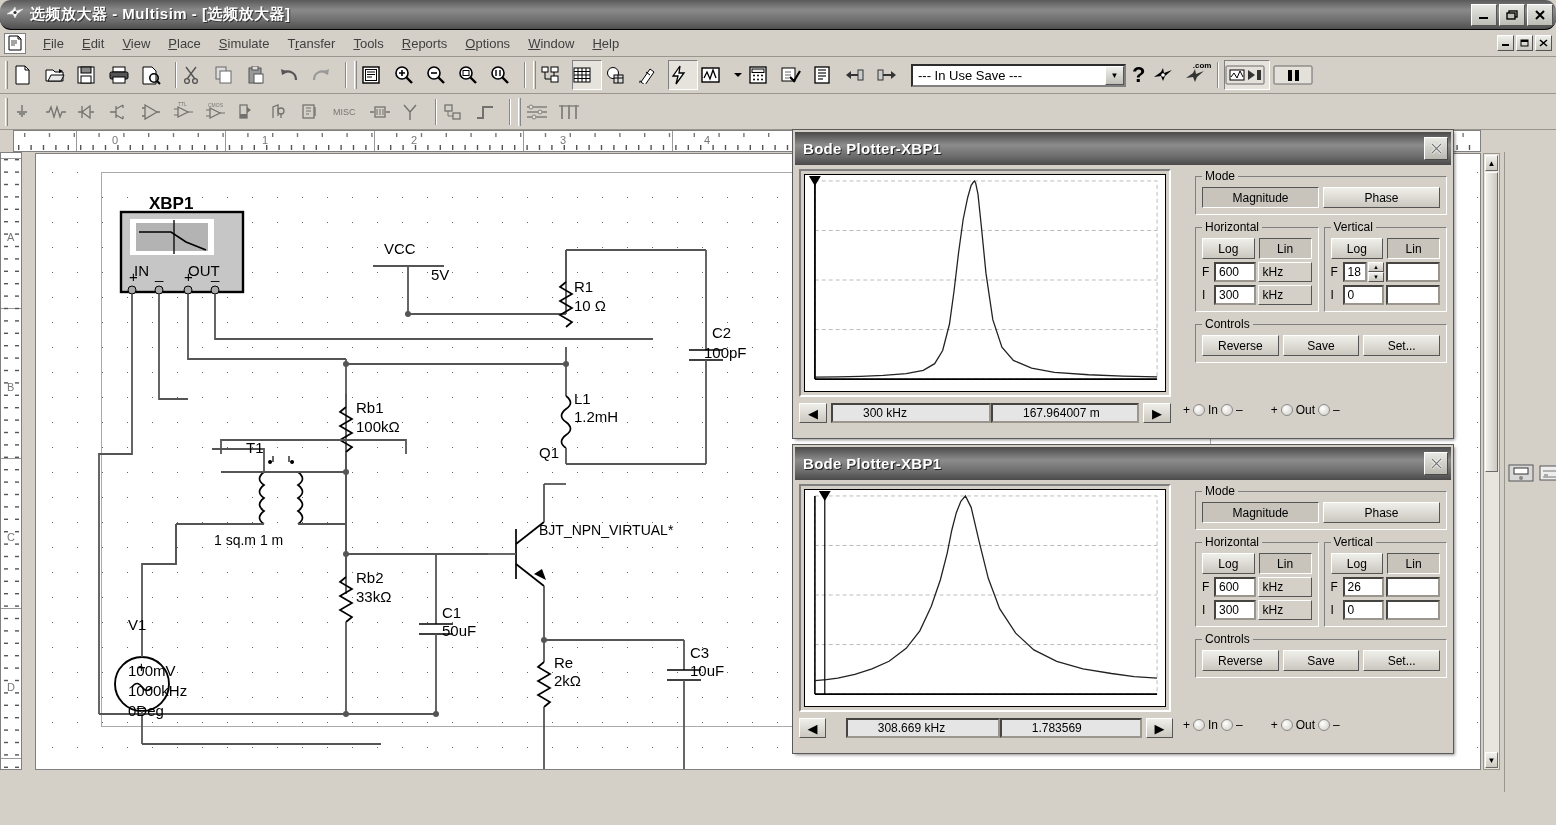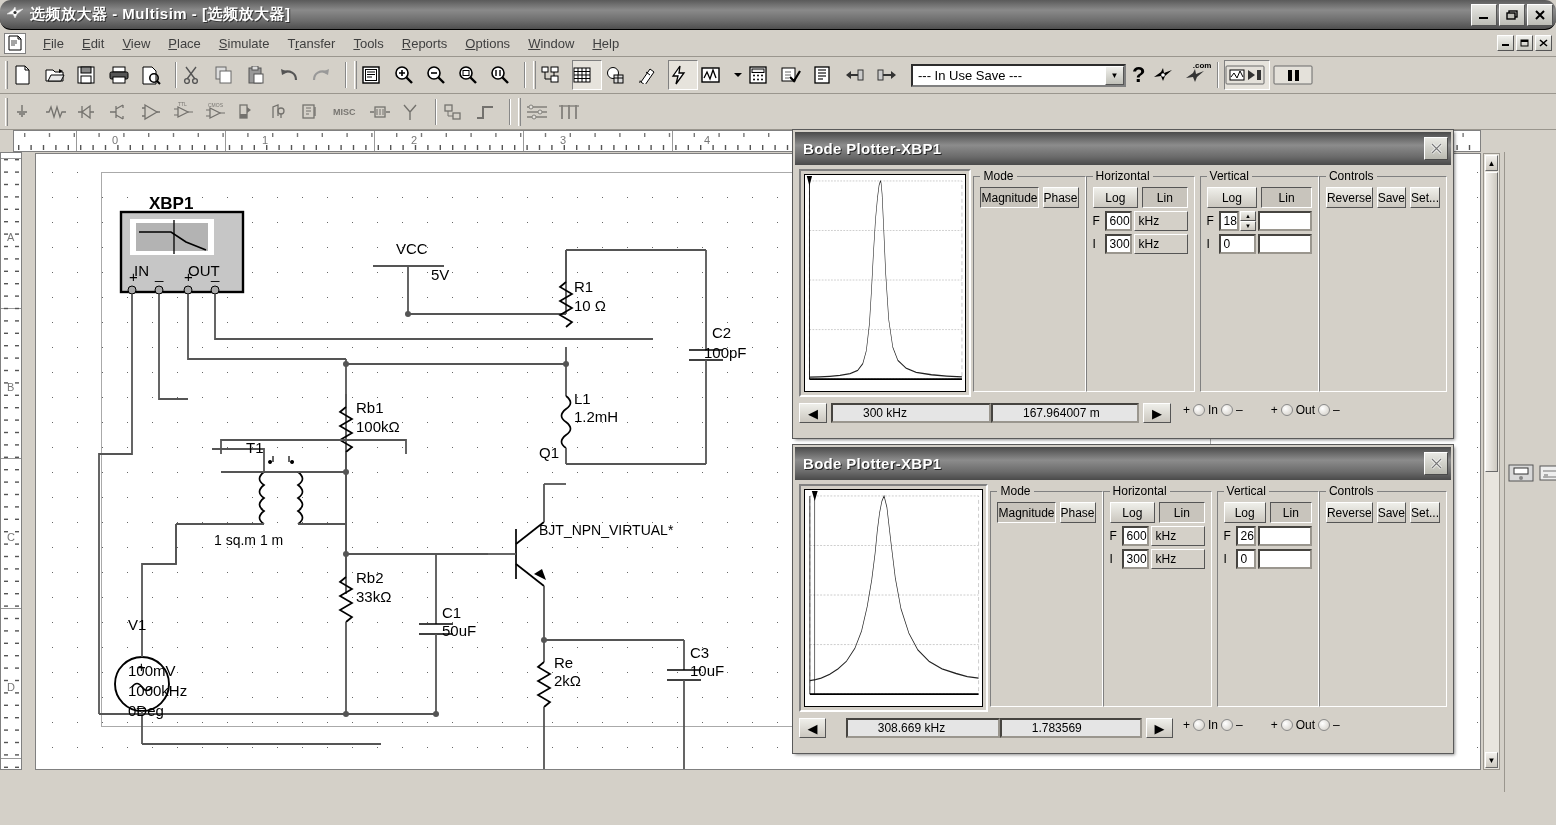--- a/index.html
+++ b/index.html
@@ -138,21 +138,21 @@
     border:1px solid #fff;border-right-color:#4a4a4a;border-bottom-color:#4a4a4a;
     display:flex;align-items:center;justify-content:center;
   }
   .bode .body{display:flex;padding:4px}
   .graphwrap{
     width:372px;height:228px;background:#d4d0c8;
     border:2px solid #808080;border-right-color:#fff;border-bottom-color:#fff;
     padding:3px;
   }
   .graph{width:100%;height:100%;background:#fff;border:1px solid #000;position:relative;overflow:hidden}
-  .rightpanel{flex:1;padding-left:2px;display:flex;flex-direction:row}
+  .rightpanel{flex:1;padding-left:24px;display:flex;flex-direction:column}
   fieldset.grp{
     border:1px solid #fff;border-top-color:#808080;border-left-color:#808080;
     margin:0 0 5px 0;padding:4px 6px 6px 6px;position:relative;
   }
   fieldset.grp > legend{font-size:12px;padding:0 3px;color:#000}
   .btnrow{display:flex;gap:4px}
   .pbtn{
     flex:1;height:21px;font-size:12px;
     background:linear-gradient(to bottom,#efefea,#cbc7bf);
     border:1px solid #fff;border-right-color:#555;border-bottom-color:#555;
@@ -561,21 +561,21 @@
       </svg>
   </div>
   <div class="tbtn">
     <svg width="18" height="18" opacity=".45">
         <rect x="2" y="2" width="11" height="13" fill="none" stroke="#000" stroke-width="1.3"></rect>
         <path d="M5 5h5M5 8h5M5 11h3" stroke="#000"></path>
         <path d="M14 4v9" stroke="#000" stroke-width="1.3"></path>
       </svg>
   </div>
   <div class="tbtn" style="width:34px">
-    <span style="font-size:9px;opacity:.45;font-weight:bold">MISC</span>
+    <span style="font-size:9px;opacity:.45;font-weight:normal">MISC</span>
   </div>
   <div class="tbtn">
     <svg width="22" height="16" opacity=".45">
         <path d="M1 8h4M17 8h4" stroke="#000" stroke-width="1.3"></path>
         <rect x="6" y="3" width="10" height="10" fill="none" stroke="#000" stroke-width="1.3"></rect>
         <path d="M8 5v6M11 5v6M14 5v6" stroke="#000"></path>
       </svg>
   </div>
   <div class="tbtn">
     <svg width="18" height="18" opacity=".45">
@@ -1056,21 +1056,21 @@
       <path class="w" d="M648 640 H520"></path>
       <circle class="jn" cx="520" cy="640" r="3"></circle>
 
       <path class="w" d="M520 640 V665"></path>
       <path class="cmp" d="M505 665 H535 L520 682 Z"></path>
     </svg>
 
     <div style="position:absolute;left:0;top:0;width:1446px;height:617px;font-family:'Liberation Sans',sans-serif;font-size:15px;color:#000;pointer-events:none">
       <div style="position:absolute;left:113px;top:40px;font-weight:bold;font-size:17px">XBP1</div>
 
-      <div style="position:absolute;left:360px;top:86px">VCC</div>
+      <div style="position:absolute;left:348px;top:86px">VCC</div>
       <div style="position:absolute;left:395px;top:112px">5V</div>
 
       <div style="position:absolute;left:538px;top:124px">R1</div>
       <div style="position:absolute;left:538px;top:143px">10 Ω</div>
 
       <div style="position:absolute;left:538px;top:236px">L1</div>
       <div style="position:absolute;left:538px;top:254px">1.2mH</div>
 
       <div style="position:absolute;left:676px;top:170px">C2</div>
       <div style="position:absolute;left:668px;top:190px">100pF</div>

